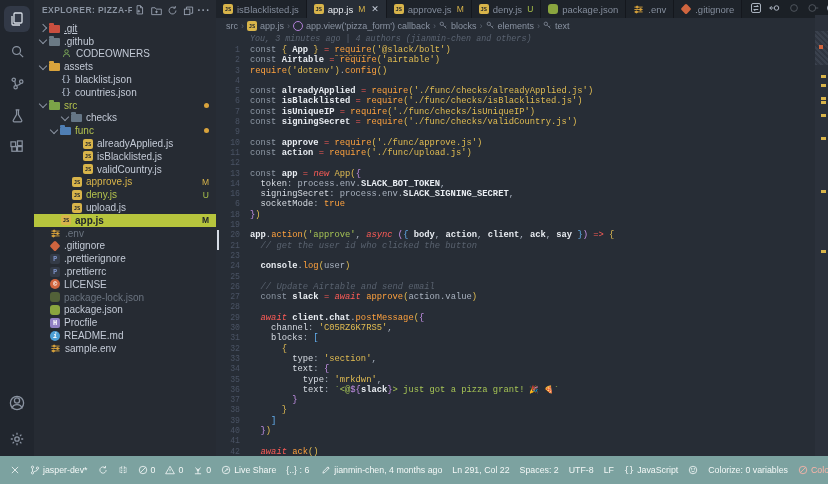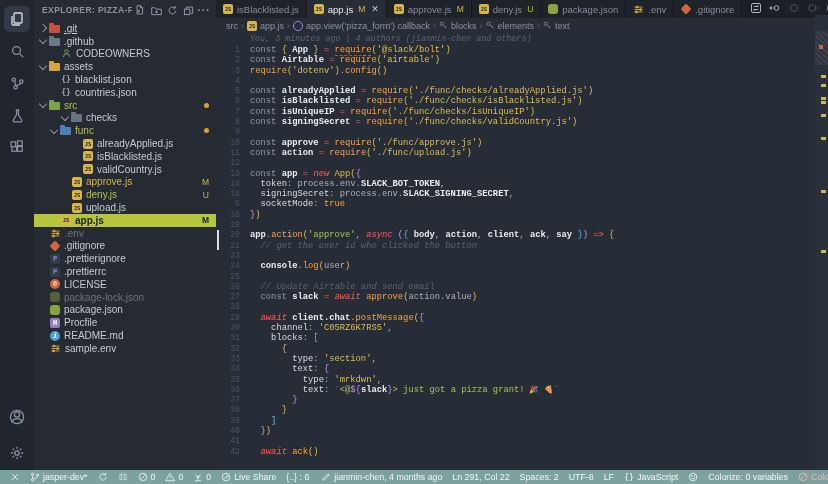--- a/index.html
+++ b/index.html
@@ -76,21 +76,21 @@
   .tk-b1{color:#e2bd52;} .tk-b2{color:#c792ea;} .tk-b3{color:#64b1f2;} .tk-te{color:#c792ea;}
   .tk-e{font-size:7.5px;}
   #cursorbar{position:absolute;left:1px;width:2px;height:20px;background:#d7dde6;}
   
   #scroll{position:absolute;top:15px;right:0;width:13px;bottom:0;background:#2b313b;}
   #scroll .handle{position:absolute;top:16px;left:0;right:0;height:34px;
     background:repeating-linear-gradient(45deg,#3a414d 0 2px,#2f3540 2px 4px);}
   #scroll .hdot{position:absolute;top:30px;left:4px;width:4px;height:4px;background:#d0653f;}
   .smark{position:absolute;right:2px;width:5px;height:3px;background:#d8b44a;}
   
-  #statusbar{height:14px;background:var(--statusbar);display:flex;align-items:center;font-size:8.8px;
+  #statusbar{height:28px;background:var(--statusbar);display:flex;align-items:center;font-size:8.8px;
     color:#f4f8f7;flex-shrink:0;padding:0 6px;gap:2px;}
   .st{display:flex;align-items:center;gap:3px;padding:0 4px;white-space:nowrap;}
   .st svg{display:block;}
   #st-spacer{flex:1;}
   .st.err-col{color:#ffb4a8;}
 </style>
 </head>
 <body>
 
 <div id="app">

